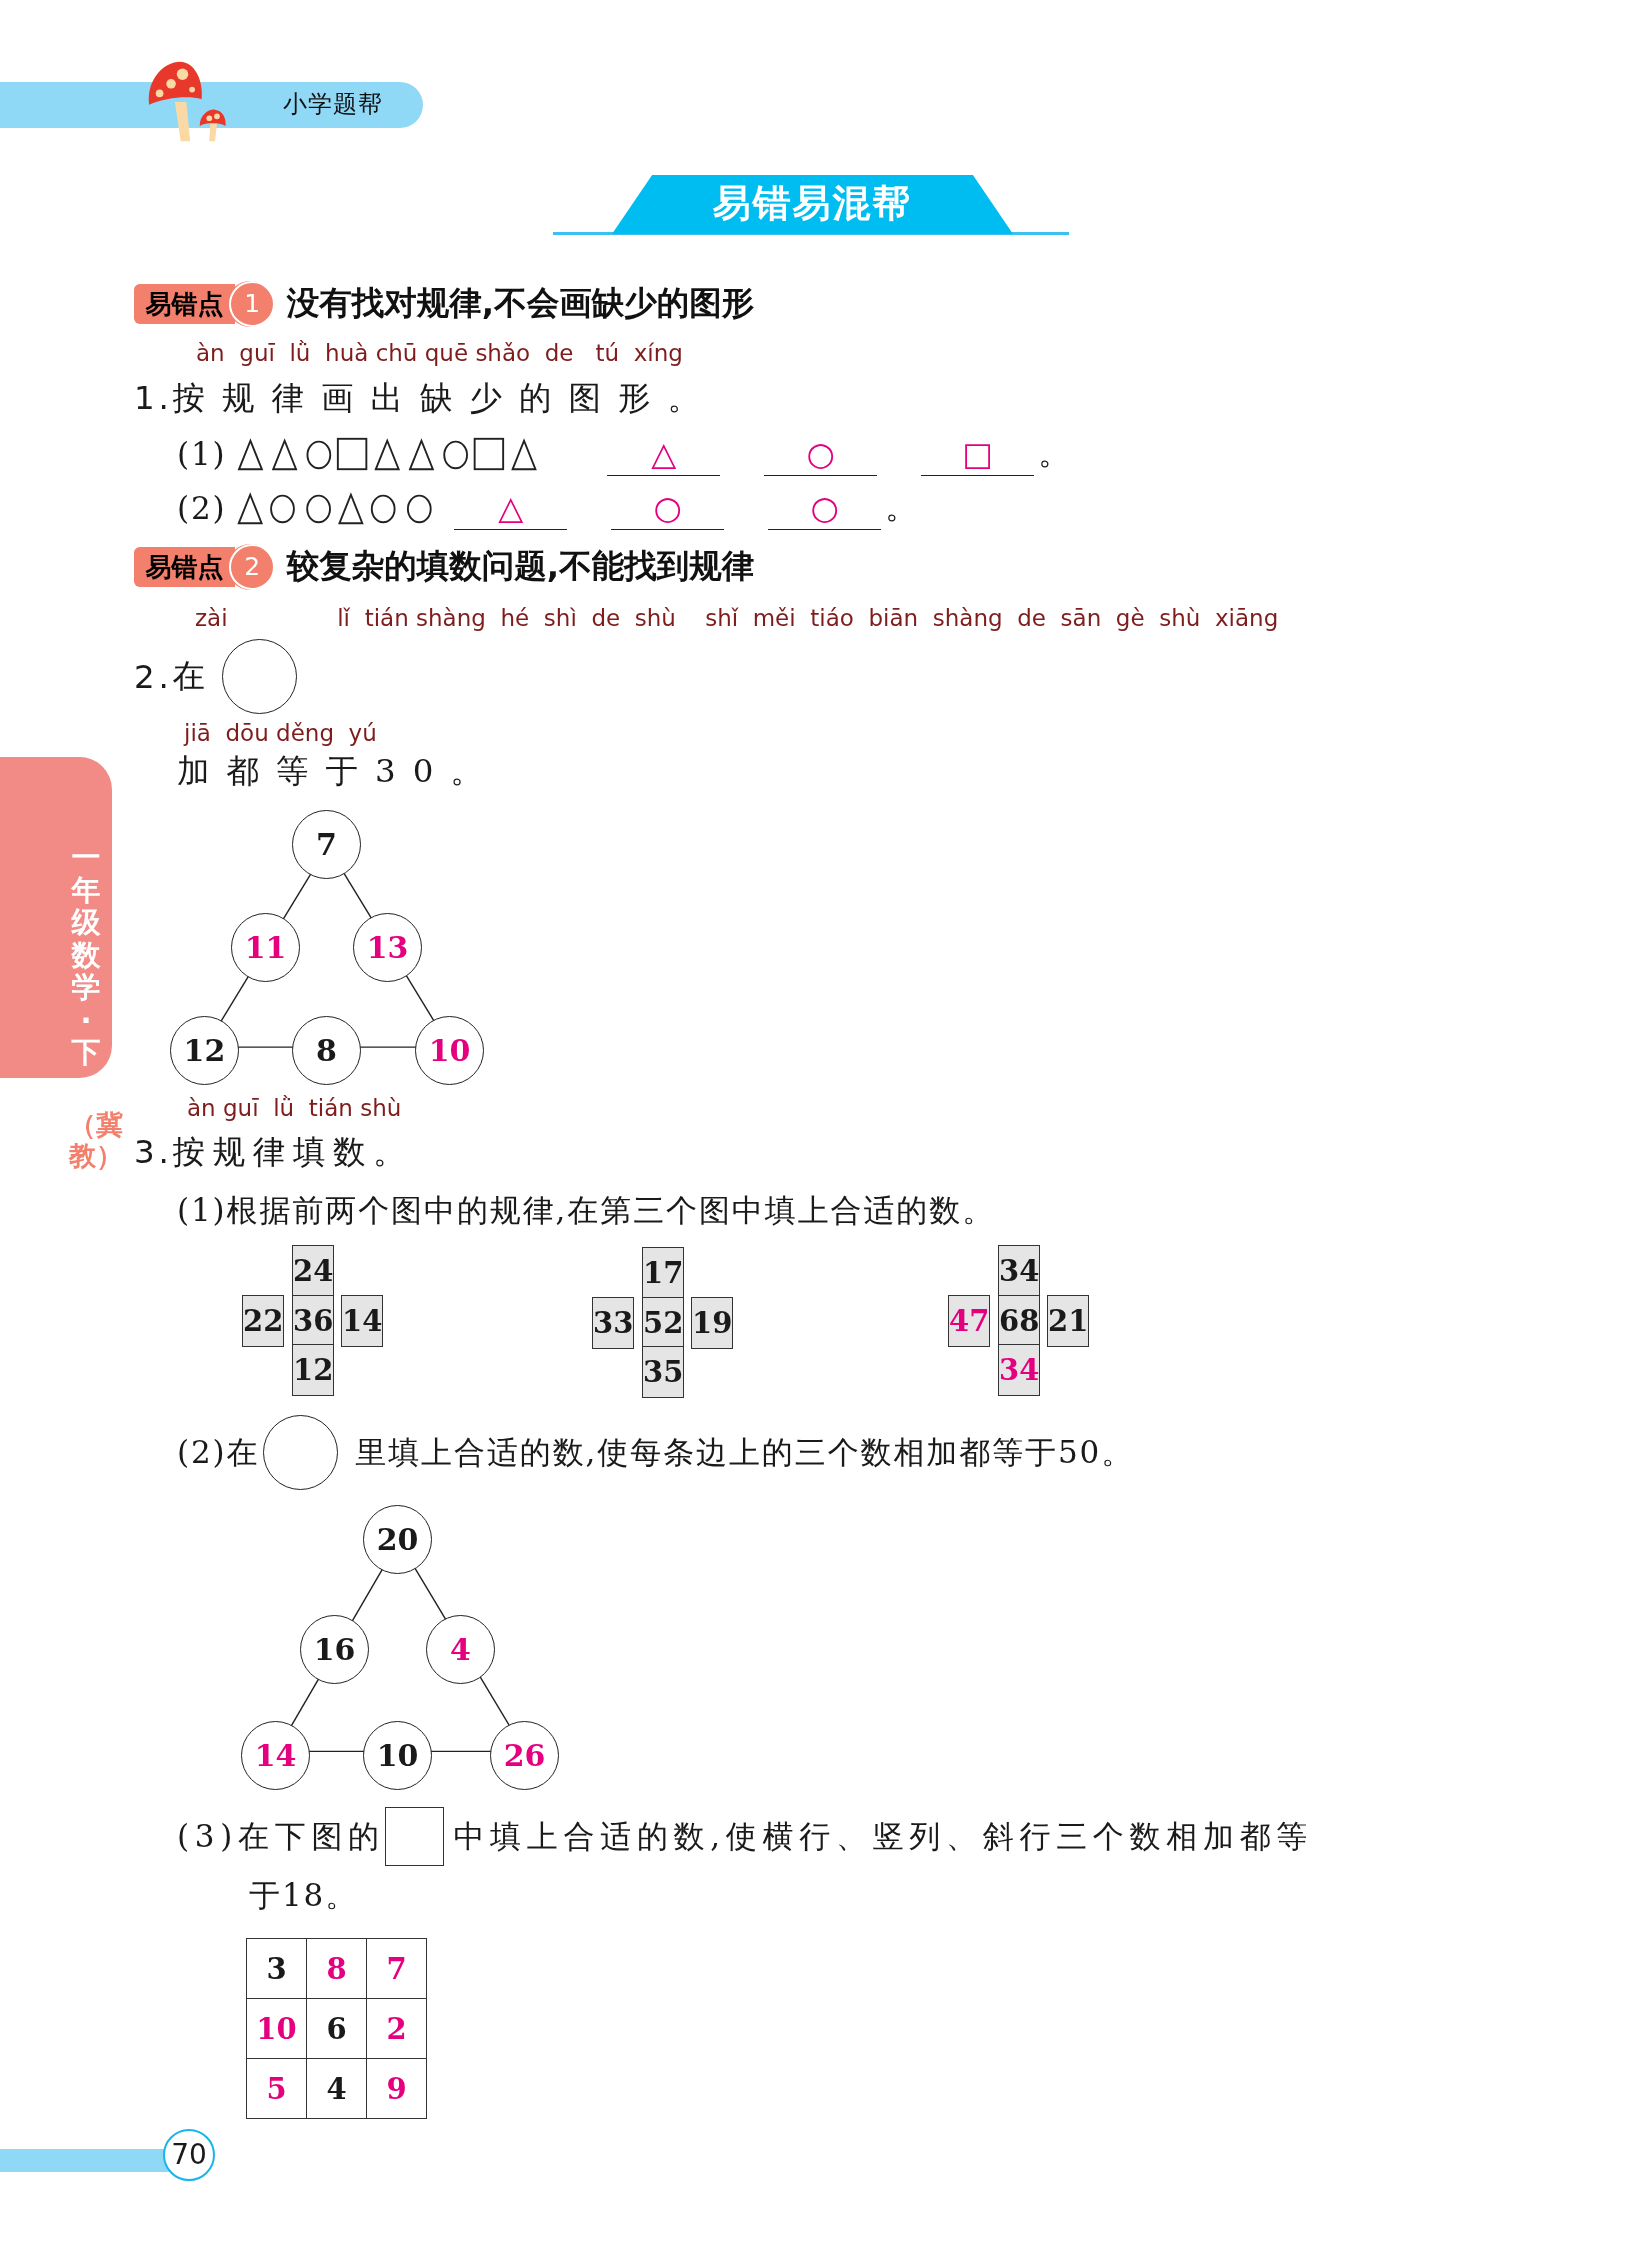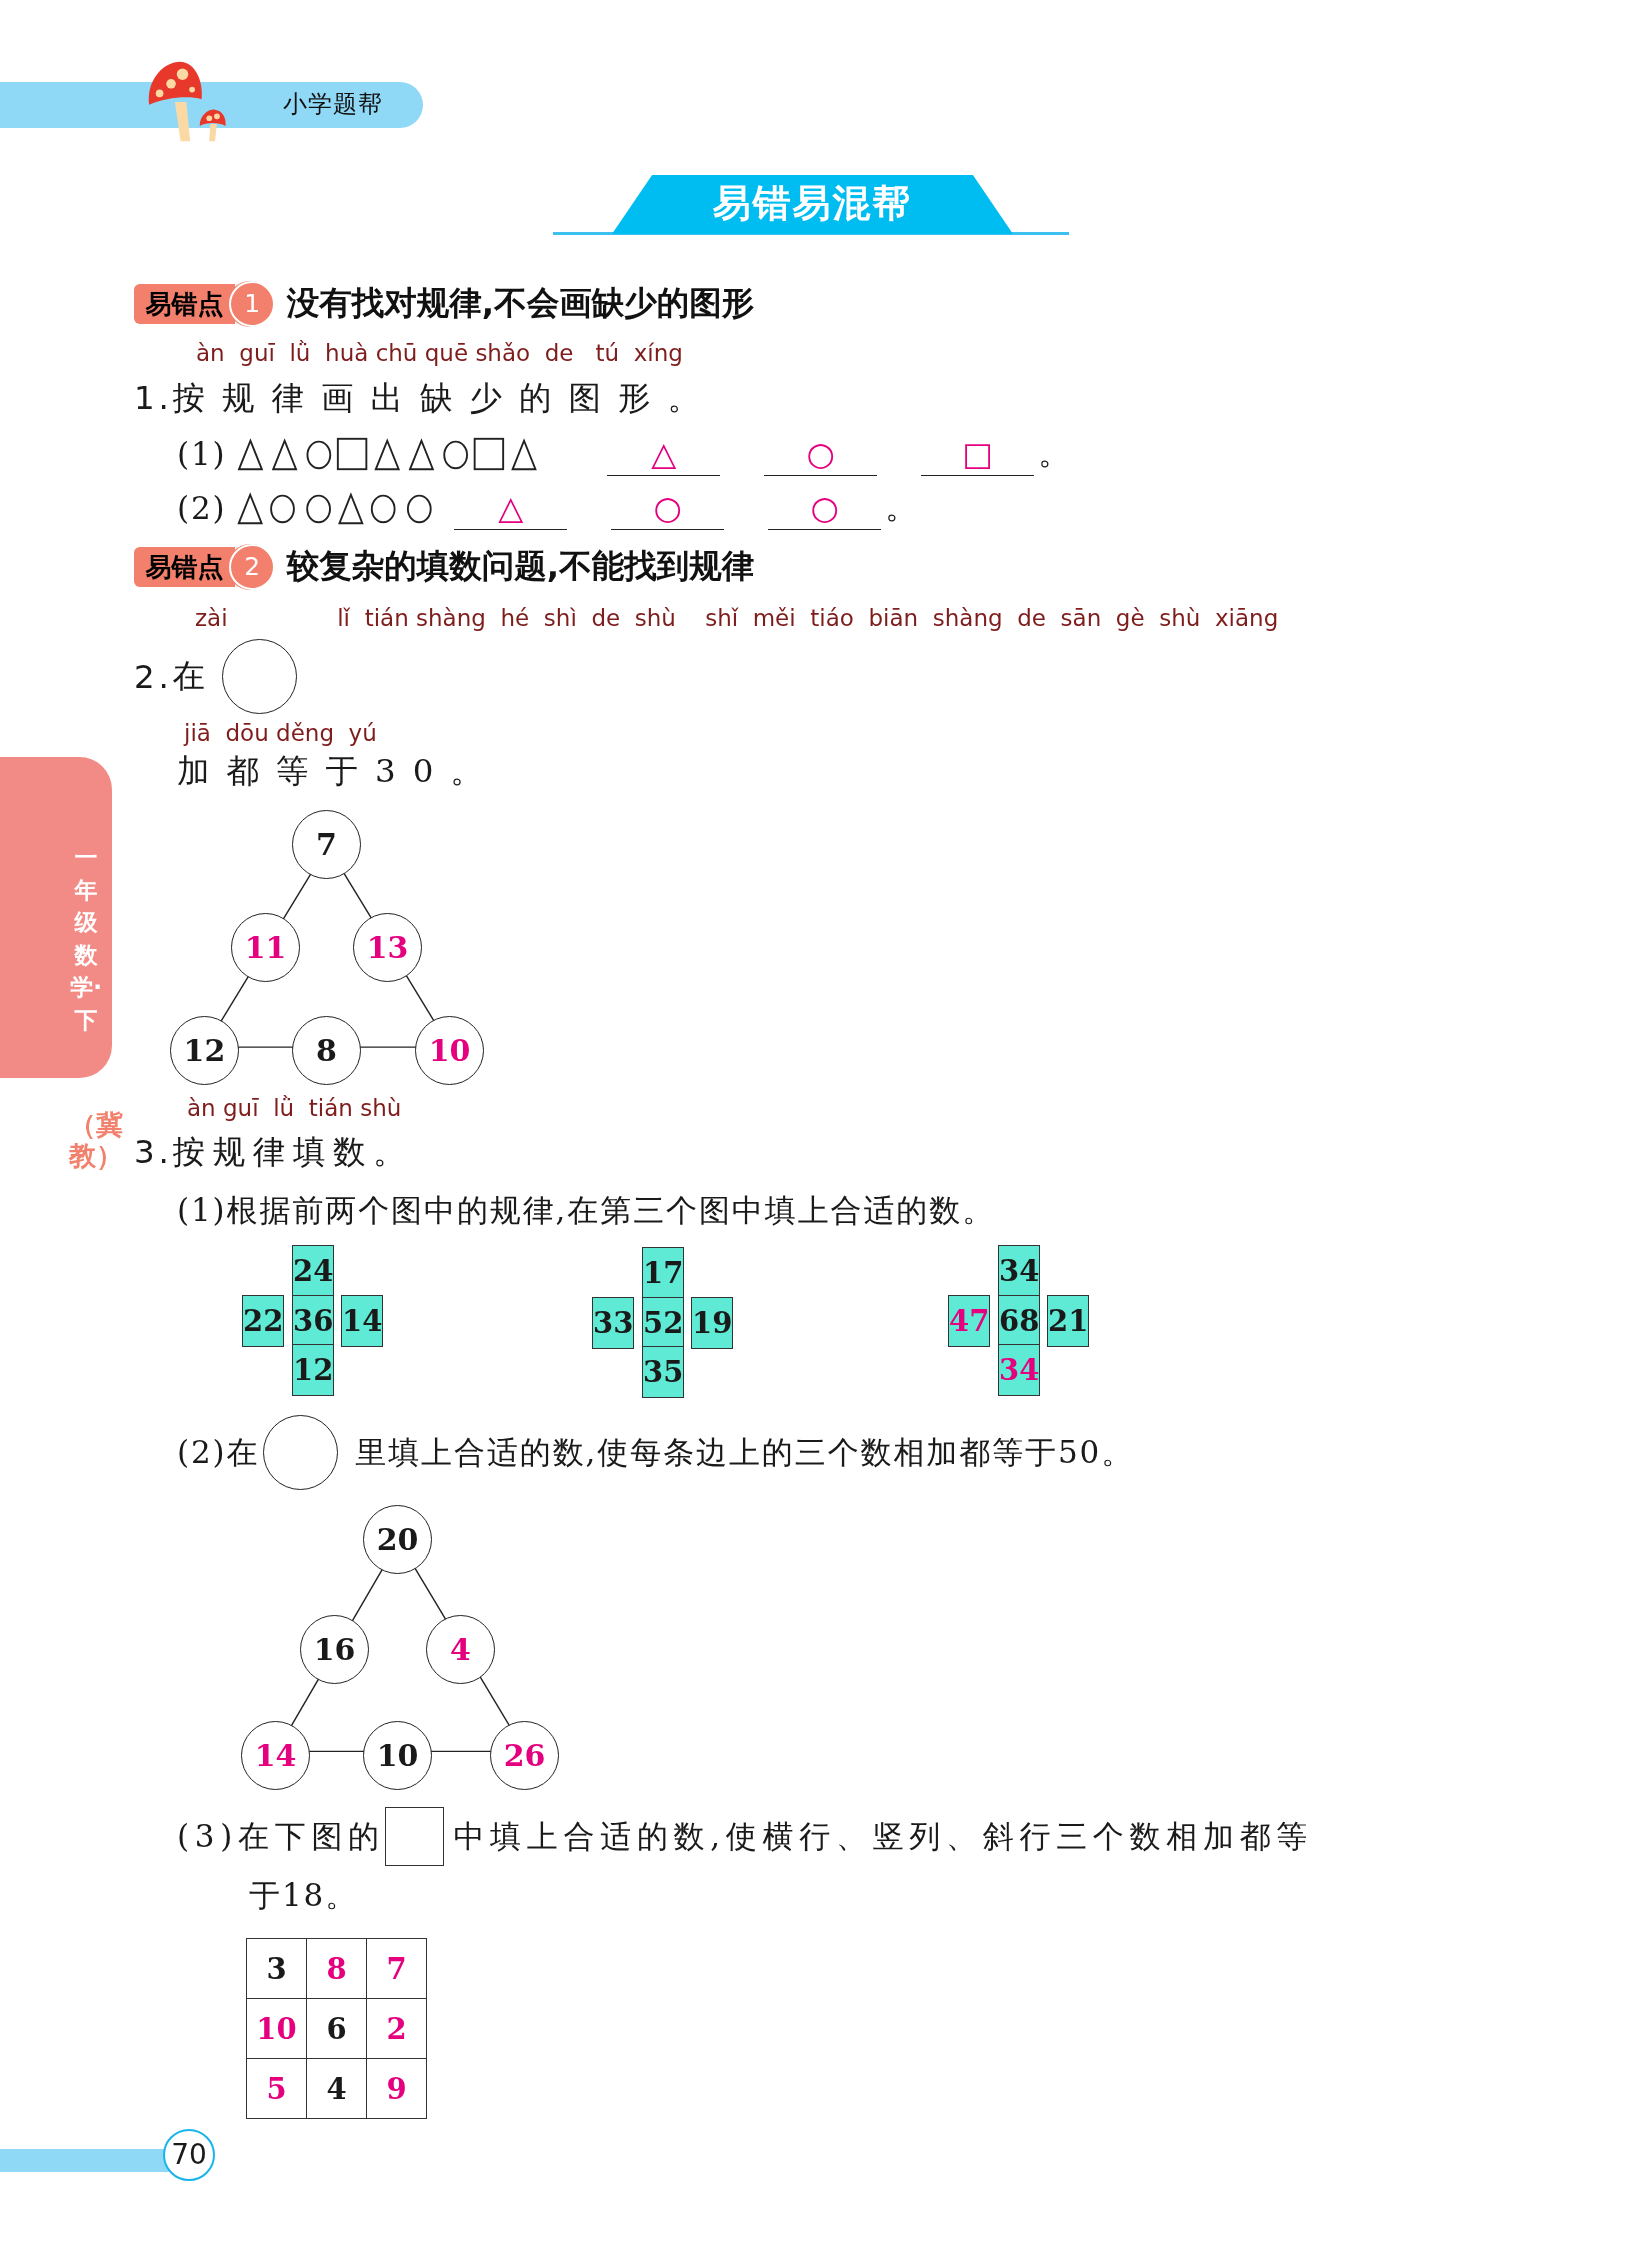--- a/index.html
+++ b/index.html
@@ -27,28 +27,28 @@
   .q { font-size:32.5px; letter-spacing:17px; white-space:nowrap; font-family:"DejaVu Serif",serif; }
   .qnum { font-family:"DejaVu Sans",sans-serif; letter-spacing:3.8px; }
   .sub { font-size:31px; white-space:nowrap; letter-spacing:1.9px; }
   .shape-row { display:flex; align-items:center; font-size:32.5px; }
   .blank { display:inline-block; width:113px; border-bottom:1.9px solid #222; text-align:center; margin-right:44px; color:#e4007f; height:42px; line-height:42px; }
   .pink { color:#e4007f; }
   .oval { display:inline-block; width:73px; height:73px; border:1.4px solid #222; border-radius:50%; vertical-align:middle; }
   .sqbox { display:inline-block; width:57px; height:57px; border:1.9px solid #333; vertical-align:middle; }
   
   .side-tab { left:0; top:757px; width:112px; height:321px; background:#f28b86; border-radius:0 32.5px 32.5px 0; }
-  .side-text { left:69px; top:841px; width:34px; color:#fff; font-family:"DejaVu Sans",sans-serif; font-weight:bold; font-size:23px; line-height:32.5px; text-align:center; }
+  .side-text { left:69px; top:841px; width:34px; color:#fff; font-family:"DejaVu Sans",sans-serif; font-weight:bold; font-size:29px; line-height:32.5px; text-align:center; }
   .side-sub { left:69px; top:1109px; width:34px; color:#f2806c; font-family:"DejaVu Sans",sans-serif; font-weight:bold; font-size:27px; line-height:31px; text-align:center; }
   
   .node { position:absolute; width:67px; height:67px; border:1.4px solid #222; border-radius:50%; background:#fff;
           text-align:center; line-height:67px; font-size:30px; font-weight:bold; }
   svg.lines { position:absolute; }
   
-  .cell { position:absolute; width:40px; height:50px; border:1.4px solid #333; text-align:center; line-height:50px; font-size:29px; background:#5eead4; font-weight:bold; }
+  .cell { position:absolute; width:40px; height:50px; border:1.4px solid #333; text-align:center; line-height:50px; font-size:29px; background:#e5e5e5; font-weight:bold; }
   
   .grid3 { position:absolute; left:246px; top:1938px; border-collapse:collapse; }
   .grid3 td { width:57px; height:57px; border:1.9px solid #333; text-align:center; font-size:29px; font-weight:bold; }
   
   .foot-bar { left:0; top:2149px; width:172px; height:23px; background:#8fd8f6; }
   .page-num { left:163px; top:2129px; width:48px; height:48px; border:2.9px solid #19b4ea; border-radius:50%; background:#fff;
               text-align:center; line-height:48px; font-family:"DejaVu Sans",sans-serif; font-size:28px; }
 </style>
 </head>
 <body>

